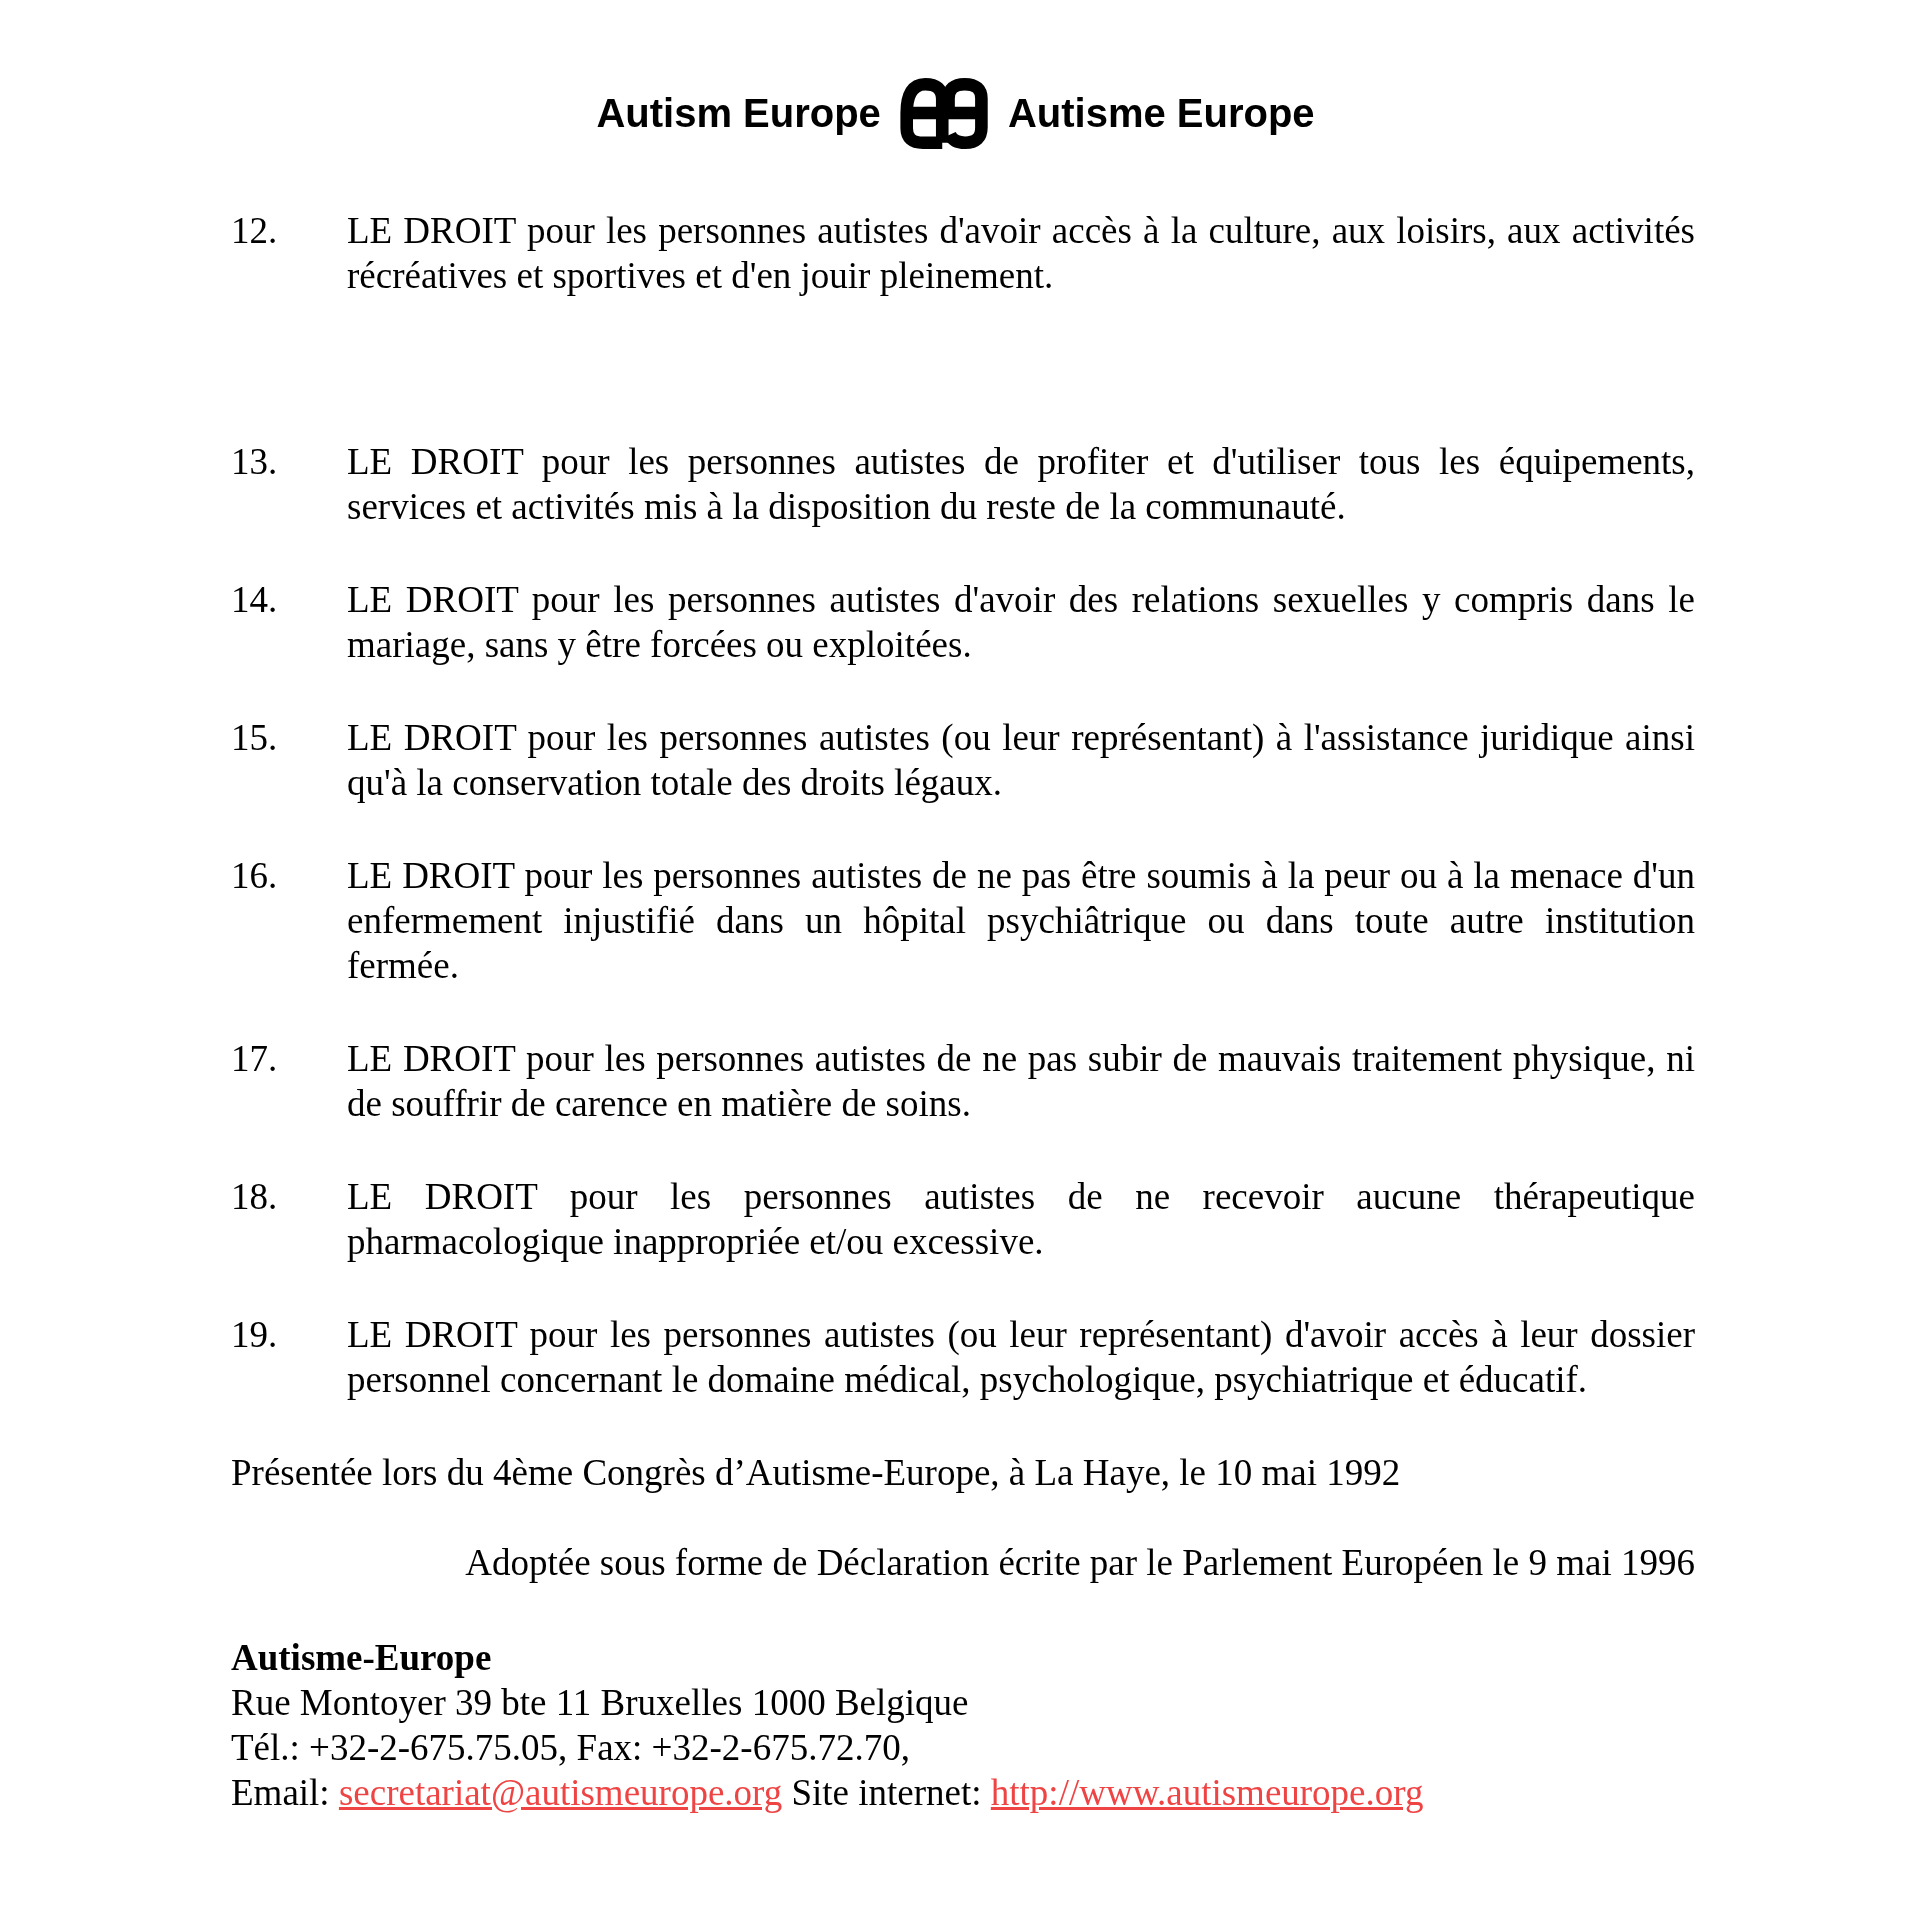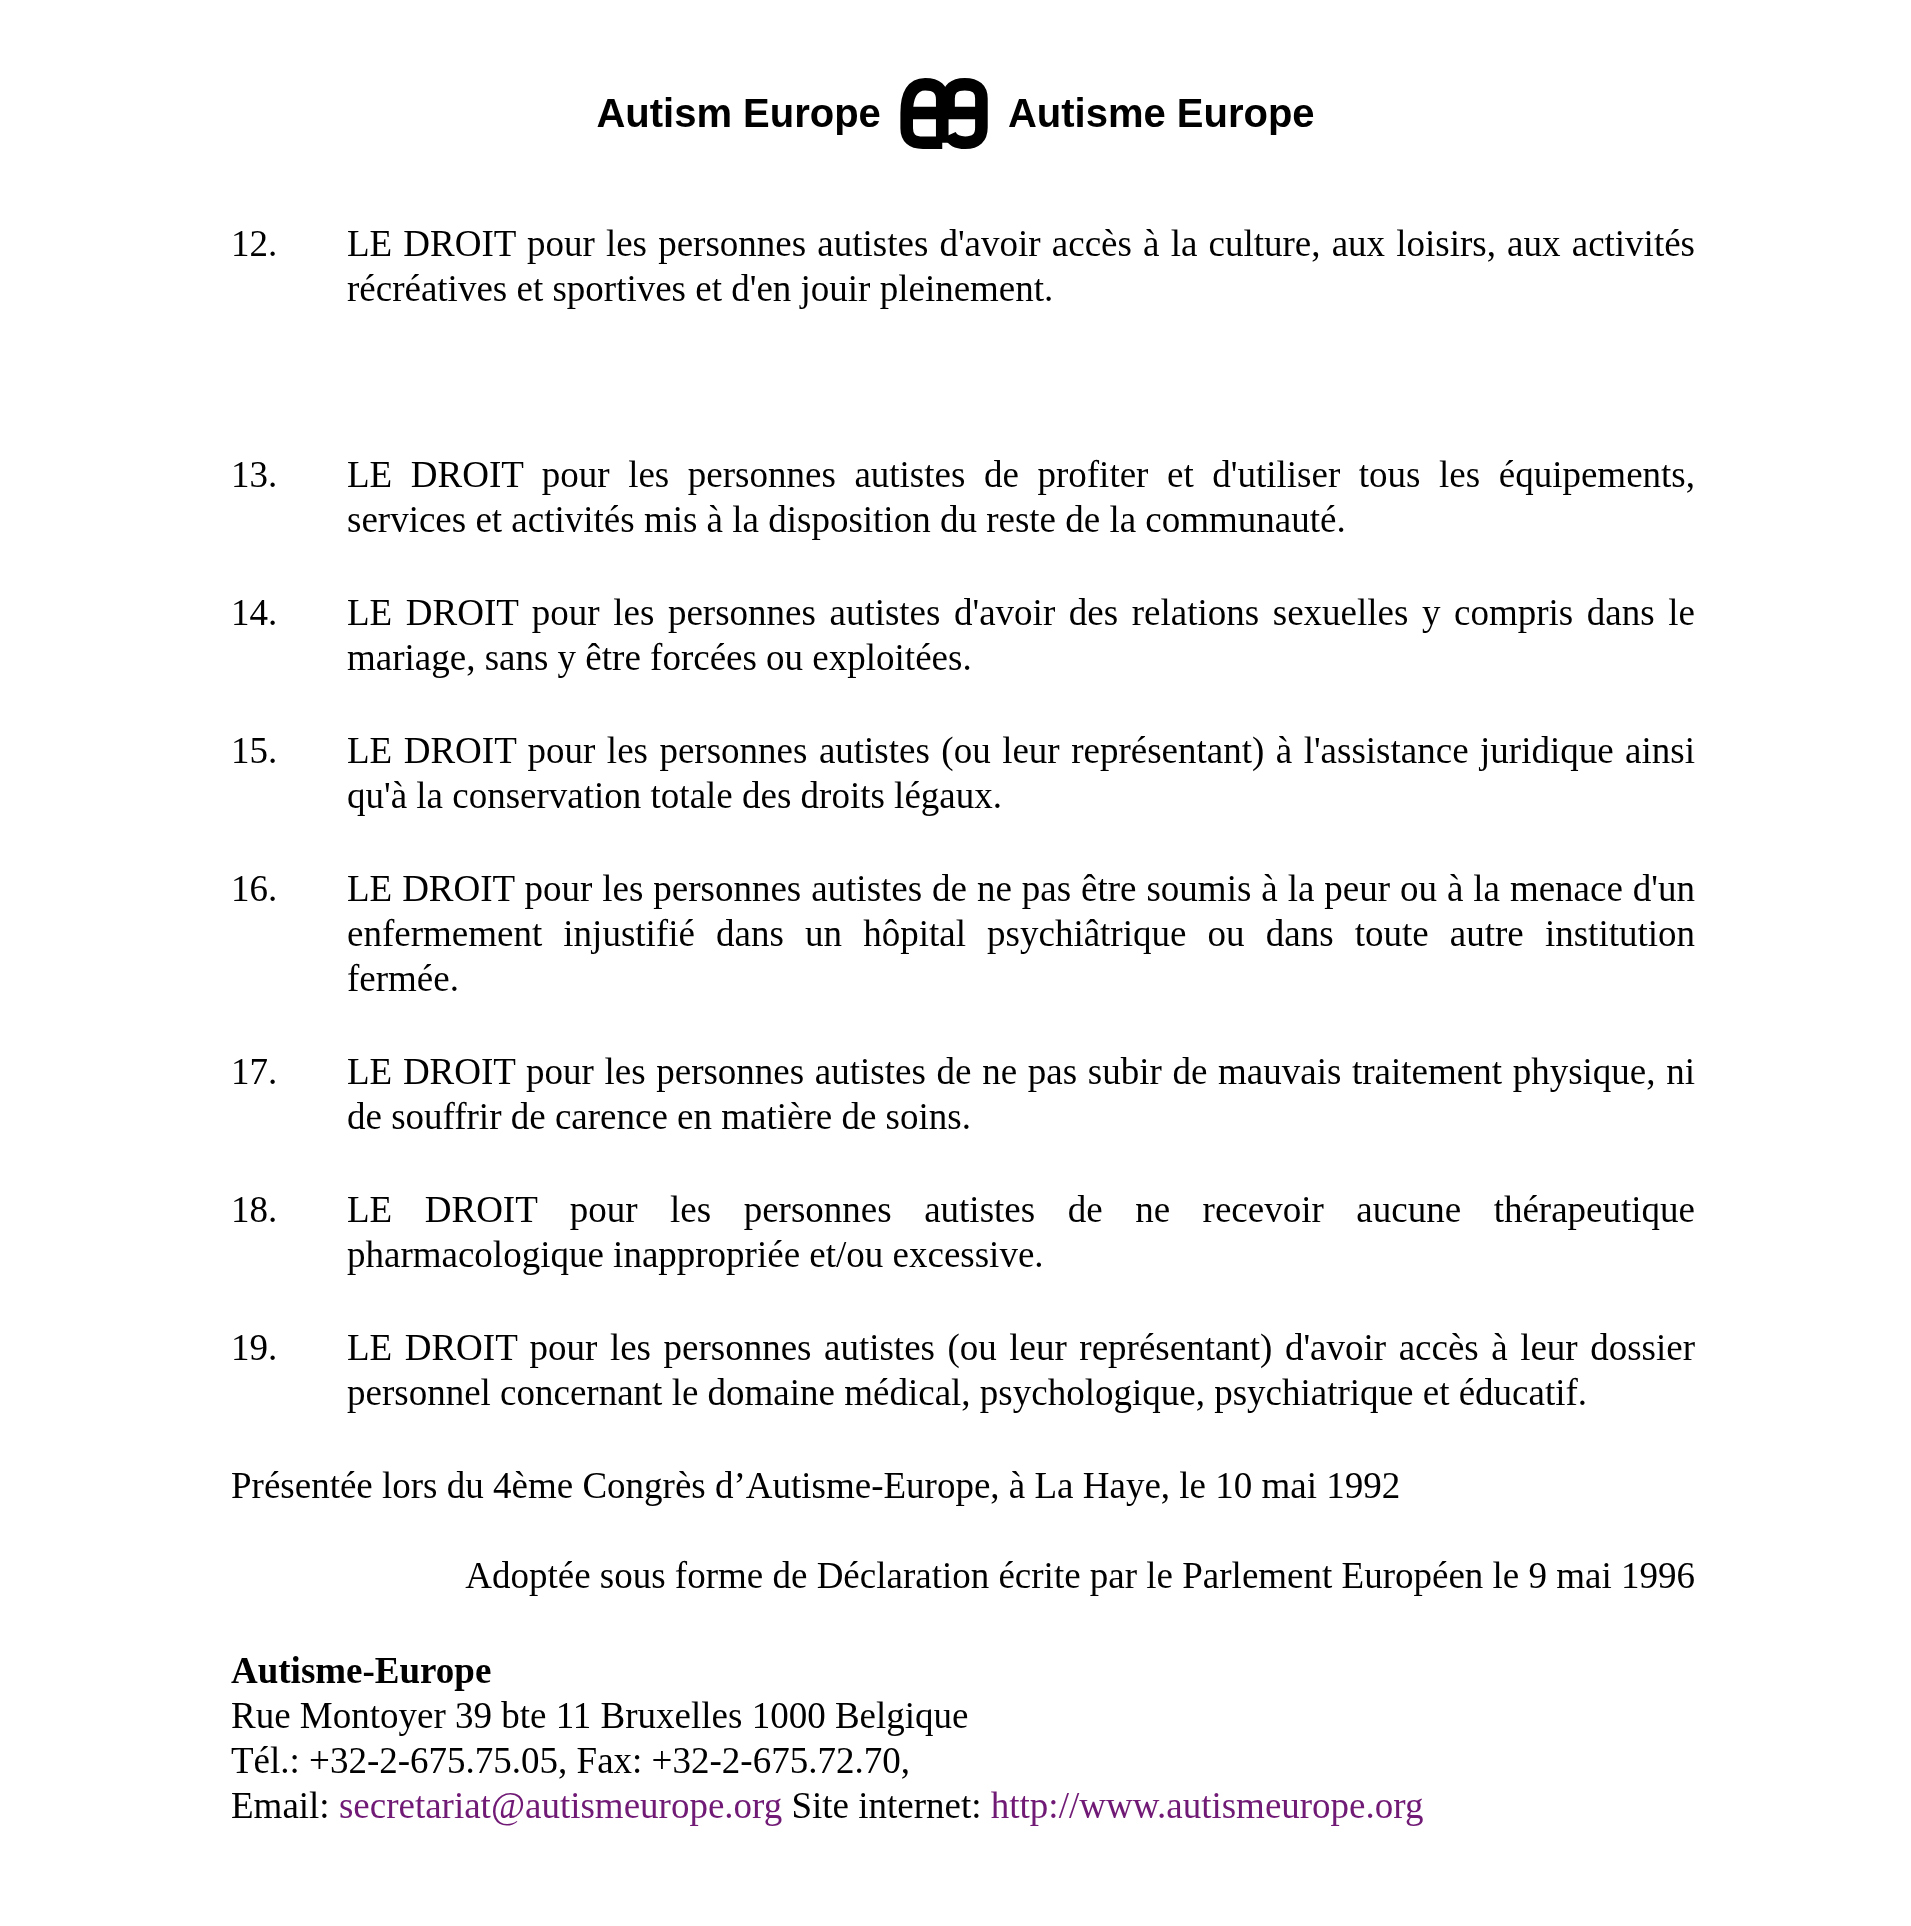--- a/index.html
+++ b/index.html
@@ -11,34 +11,34 @@
   }
   .header {
     position: absolute; top: 77px; left: 0; width: 100%;
     display: flex; justify-content: center; align-items: center;
     gap: 18px;
     font-family: "Liberation Sans", sans-serif;
     font-weight: 700; font-size: 40px; line-height: 1;
   }
   .logo svg { display: block; }
   .content {
-    position: absolute; top: 221px; left: 231px; width: 1464px;
+    position: absolute; top: 208px; left: 231px; width: 1464px;
     font-size: 37px; line-height: 45px;
   }
   .item { display: flex; margin: 0 0 48px 0; }
   .item.gap-after { margin-bottom: 141px; }
   .item .num { width: 116px; flex: none; }
   .item .text { width: 1348px; text-align: justify; }
   .para { margin: 0 0 45px 0; }
   .para.adopted { margin-bottom: 50px; text-align: right; }
   .contact { line-height: 45px; }
   .contact .line { margin: 0; }
   .contact .org-name { font-weight: 700; }
   a.doc-link, .doc-link {
-    color: #701a75; cursor: pointer;
+    color: #ef4444; text-decoration: underline; cursor: pointer;
   }
 </style>
 </head>
 <body>
 
 <div class="header">
   <span>Autism Europe</span>
   <span class="logo">
     <svg width="91" height="72" viewBox="0 0 200 160" fill="none" stroke="#000000" stroke-width="28">
       <path d="M16 80 L184 80"></path>

